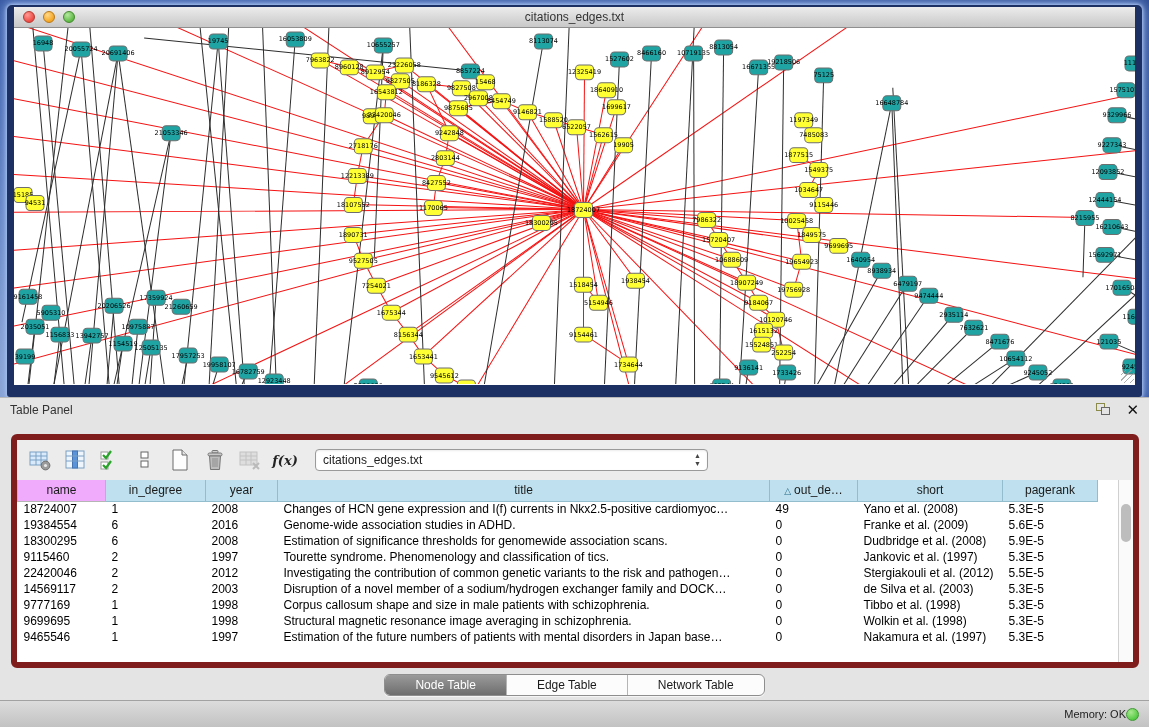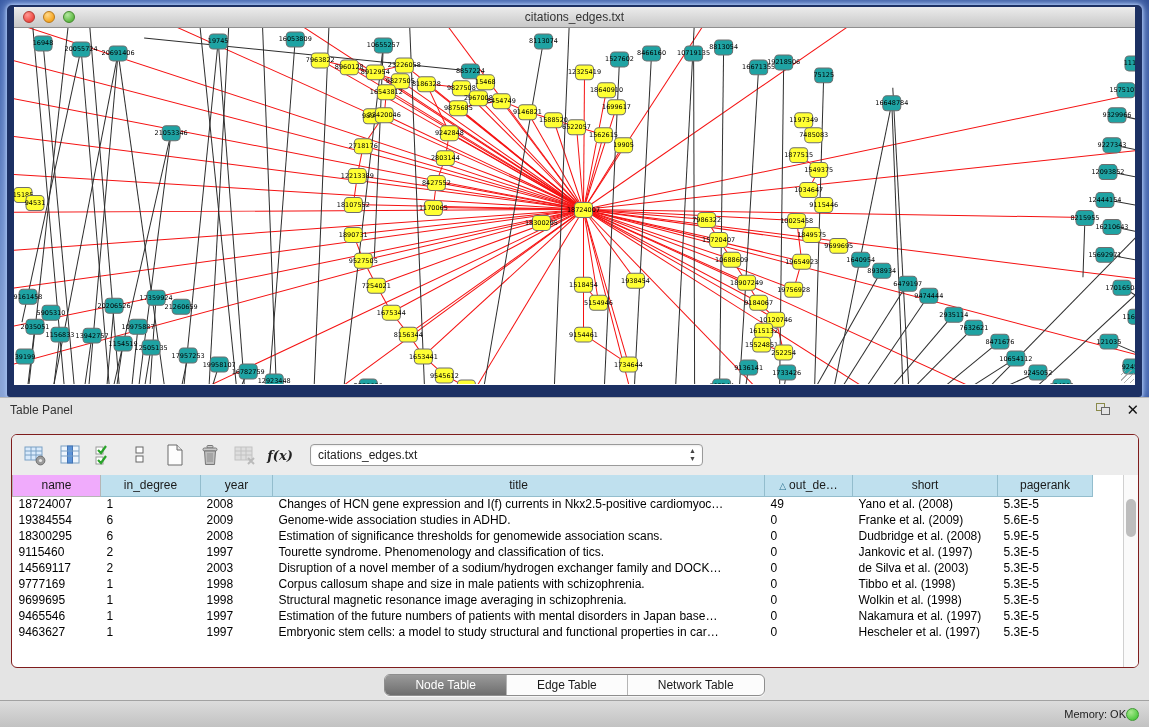--- a/index.html
+++ b/index.html
@@ -29,21 +29,21 @@
   .table-panel { position:relative; width:1149px; height:330px; background:#e4e4e4; border-top:1px solid #b9b9b9; }
   .tp-header { height:23px; display:flex; align-items:center; padding:8px 10px; background:#e4e4e4; }
   .tp-title { color:#333; }
   .tp-header .spacer { flex:1; }
   .float-icon { width:16px; height:14px; position:relative; margin-right:14px; }
   .float-icon .sq1 { position:absolute; left:0; top:0; width:9px; height:8px; border:1px solid #8a8a4a; background:transparent; }
   .float-icon .sq2 { position:absolute; left:5px; top:4px; width:9px; height:8px; border:1px solid #666; background:#e4e4e4; }
   .close-x { font-weight:bold; font-size:15px; color:#111; line-height:14px; cursor:default; }
 
   .tp-body { position:absolute; left:11px; right:10px; top:36px; height:234px;
-    background:#fff; border:1px solid #7f1d1d; border-radius:6px; overflow:hidden; }
+    background:#fff; border:6px solid #7f1d1d; border-radius:6px; overflow:hidden; }
   .toolbar { height:40px; background:#ececec; display:flex; align-items:center; gap:9px; padding:0 10px; }
   .tool { width:26px; height:26px; display:flex; align-items:center; justify-content:center; }
   .fx { font-family:"DejaVu Serif","Liberation Serif",serif; font-style:italic; font-weight:bold; font-size:13px; color:#222; }
   .combo { margin-left:8px; width:393px; height:22px; background:#fff; border:1px solid #9a9a9a; border-radius:4px;
     display:flex; align-items:center; padding:0 7px; position:relative; box-shadow:inset 0 1px 2px rgba(0,0,0,.08); }
   .combo .arrows { position:absolute; right:6px; top:2px; font-size:7px; line-height:8px; color:#444; text-align:center; }
 
   .grid-wrap { position:relative; height:194px; }
   .vscroll { position:absolute; right:0; top:0; bottom:0; width:15px; background:#fafafa; border-left:1px solid #d0d0d0; }
   .vthumb { position:absolute; left:2px; top:24px; width:10px; height:38px; background:#bdbdbd; border-radius:5px; }
@@ -881,21 +881,21 @@
               <td>1</td>
               <td>2008</td>
               <td>Changes of HCN gene expression and I(f) currents in Nkx2.5-positive cardiomyoc…</td>
               <td>49</td>
               <td>Yano et al. (2008)</td>
               <td>5.3E-5</td>
             </tr>
             <tr>
               <td>19384554</td>
               <td>6</td>
-              <td>2009</td>
+              <td>2016</td>
               <td>Genome-wide association studies in ADHD.</td>
               <td>0</td>
               <td>Franke et al. (2009)</td>
               <td>5.6E-5</td>
             </tr>
             <tr>
               <td>18300295</td>
               <td>6</td>
               <td>2008</td>
               <td>Estimation of significance thresholds for genomewide association scans.</td>
@@ -904,20 +904,29 @@
               <td>5.9E-5</td>
             </tr>
             <tr>
               <td>9115460</td>
               <td>2</td>
               <td>1997</td>
               <td>Tourette syndrome. Phenomenology and classification of tics.</td>
               <td>0</td>
               <td>Jankovic et al. (1997)</td>
               <td>5.3E-5</td>
+            </tr>
+            <tr>
+              <td>22420046</td>
+              <td>2</td>
+              <td>2012</td>
+              <td>Investigating the contribution of common genetic variants to the risk and pathogen…</td>
+              <td>0</td>
+              <td>Stergiakouli et al. (2012)</td>
+              <td>5.5E-5</td>
             </tr>
             <tr>
               <td>14569117</td>
               <td>2</td>
               <td>2003</td>
               <td>Disruption of a novel member of a sodium/hydrogen exchanger family and DOCK…</td>
               <td>0</td>
               <td>de Silva et al. (2003)</td>
               <td>5.3E-5</td>
             </tr>
@@ -941,29 +950,20 @@
             </tr>
             <tr>
               <td>9465546</td>
               <td>1</td>
               <td>1997</td>
               <td>Estimation of the future numbers of patients with mental disorders in Japan base…</td>
               <td>0</td>
               <td>Nakamura et al. (1997)</td>
               <td>5.3E-5</td>
             </tr>
-            <tr>
-              <td>9463627</td>
-              <td>1</td>
-              <td>1997</td>
-              <td>Embryonic stem cells: a model to study structural and functional properties in car…</td>
-              <td>0</td>
-              <td>Hescheler et al. (1997)</td>
-              <td>5.3E-5</td>
-            </tr>
           </tbody>
       </table>
       <div class="vscroll">
         <div class="vthumb"></div>
       </div>
     </div>
   </div>
 
   <div class="tabs-row">
     <div class="seg">

